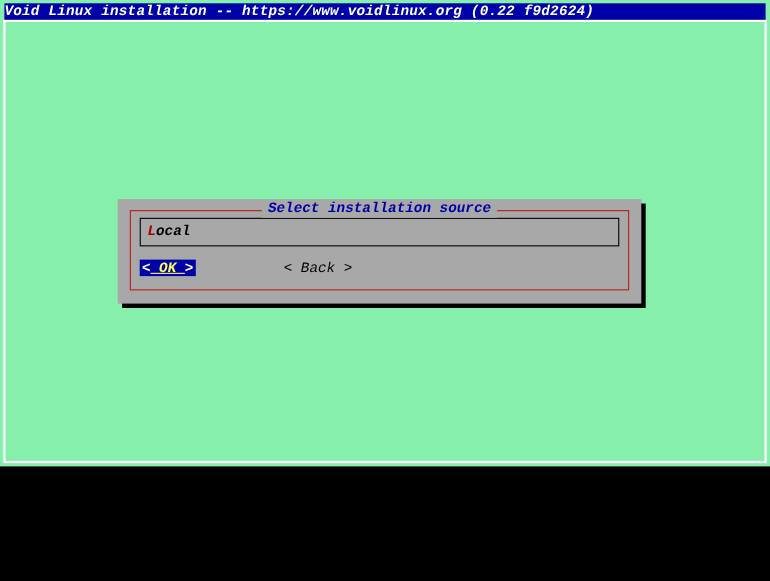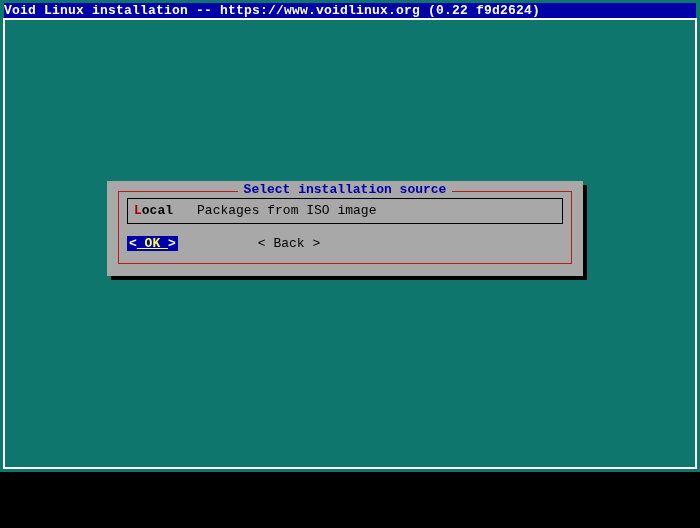--- a/index.html
+++ b/index.html
@@ -8,24 +8,25 @@
     width: 700px;
     height: 528px;
     overflow: hidden;
     background: #000;
     font-family: "Courier New", Courier, monospace;
     font-size: 13px;
     line-height: 1.25;
   }
   .screen {
     width: 700px;
-    height: 472px;
-    background: #0f766e;
+    height: 424px;
+    background: #86efac;
     position: relative;
     box-sizing: border-box;
+    font-style: italic;
   }
   .titlebar {
     position: absolute;
     top: 3px;
     left: 4px;
     right: 4px;
     color: #ffffff;
     font-weight: bold;
     background: #0000a8;
     white-space: pre;
@@ -127,21 +128,21 @@
 
   <div class="dialog">
     <div class="dialog-border">
       <div class="dialog-title-wrap">
         <span class="dialog-title">Select installation source</span>
       </div>
 
 
       <div class="menu-box">
         <div class="menu-row">
-          <span class="key-normal">L</span><span class="lbl-normal">ocal</span><span class="gap"></span><span class="desc-normal">Packages from ISO image</span>
+          <span class="key-normal">L</span><span class="lbl-normal">ocal</span><span class="gap"></span>
         </div>
       </div>
 
       <div class="button-row">
         <span class="btn-ok"><span class="angle">&lt;</span><span class="lbl"><span class="uline"> OK </span></span><span class="angle">&gt;</span></span><span class="spacer"></span><span class="btn-back"><span>&lt;</span><span> Back </span><span>&gt;</span></span>
       </div>
     </div>
   </div>
 </div>
 

